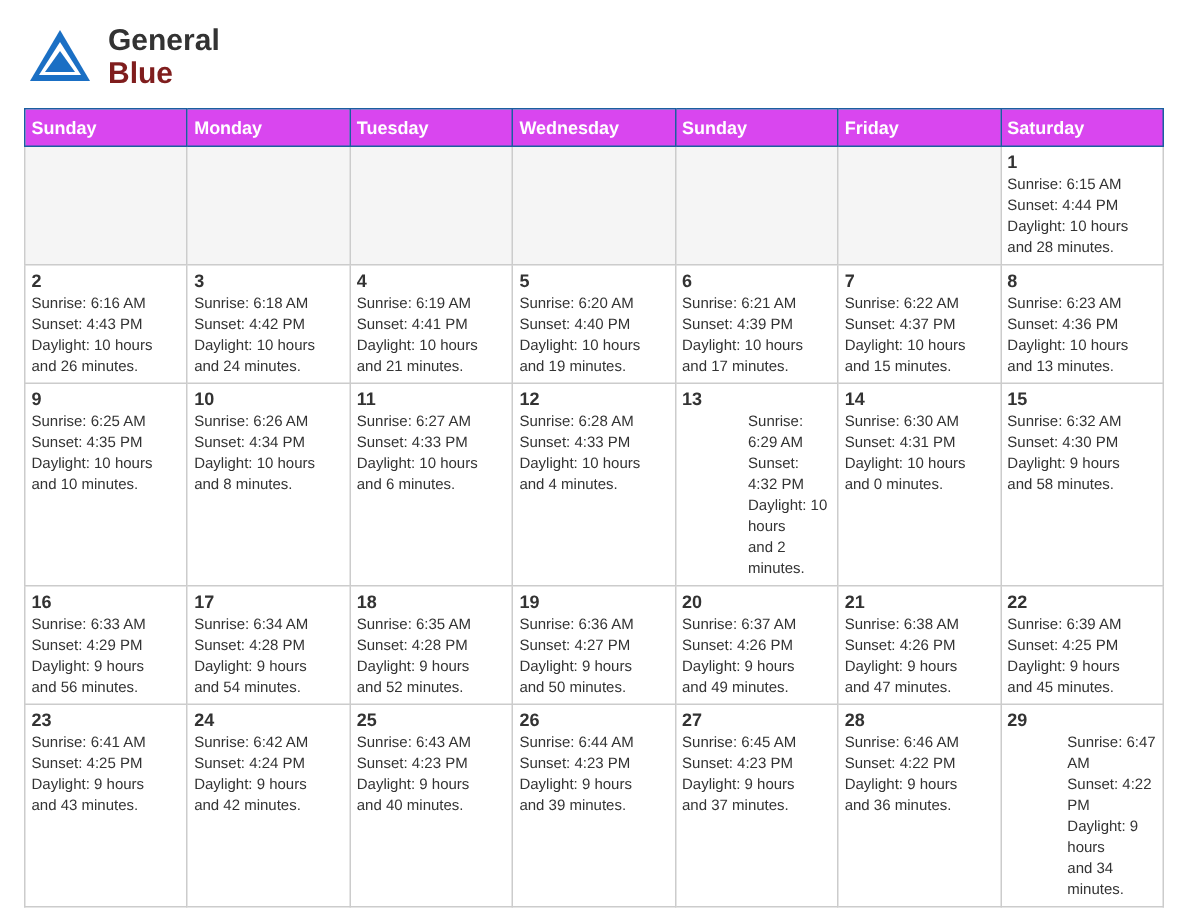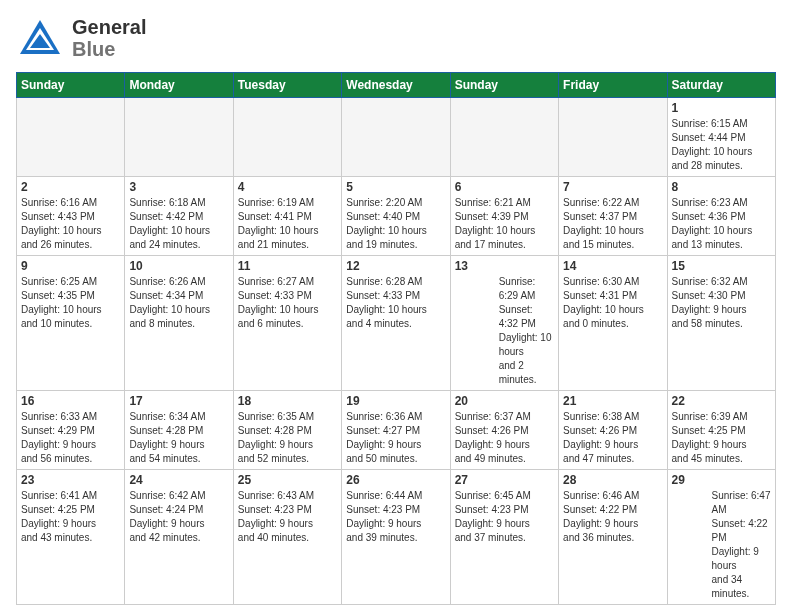--- a/index.html
+++ b/index.html
@@ -27,21 +27,21 @@
     .location {
       font-size: 14px;
       color: #555;
     }
     .calendar {
       width: 100%;
       border-collapse: collapse;
       border: 1px solid #ccc;
     }
     .calendar th {
-      background: #15803d;
+      background: #d946ef;
       color: #fff;
       font-size: 12px;
       font-weight: bold;
       padding: 5px 4px;
       text-align: left;
       border: 1px solid #1a5fa0;
     }
     .calendar td {
       vertical-align: top;
       border: 1px solid #ccc;
@@ -77,21 +77,21 @@
       width: 48px;
       height: 40px;
     }
     .logo-words {
       font-size: 20px;
       font-weight: bold;
       color: #333;
       line-height: 1.1;
     }
     .logo-words .blue {
-      color: #737373;
+      color: #7f1d1d;
     }
   </style>
 </head>
 <body>
 
 <div class="header-area">
   <div class="logo-container">
     <svg class="logo-svg" viewBox="0 0 48 40">
 
       <polygon points="24,2 44,36 4,36" fill="#1a6fc4"></polygon>
@@ -156,21 +156,21 @@
         </td>
         <td>
           <span class="day-number">4</span>
           <div class="day-info" style="white-space: pre-line;">Sunrise: 6:19 AM
 Sunset: 4:41 PM
 Daylight: 10 hours
 and 21 minutes.</div>
         </td>
         <td>
           <span class="day-number">5</span>
-          <div class="day-info" style="white-space: pre-line;">Sunrise: 2:20 AM
+          <div class="day-info" style="white-space: pre-line;">Sunrise: 6:20 AM
 Sunset: 4:40 PM
 Daylight: 10 hours
 and 19 minutes.</div>
         </td>
         <td>
           <span class="day-number">6</span>
           <div class="day-info" style="white-space: pre-line;">Sunrise: 6:21 AM
 Sunset: 4:39 PM
 Daylight: 10 hours
 and 17 minutes.</div>

